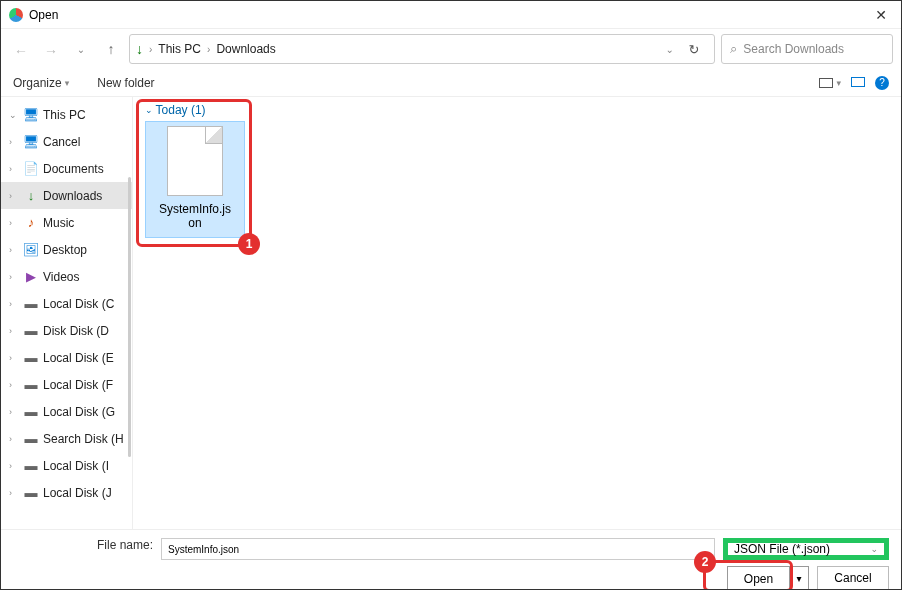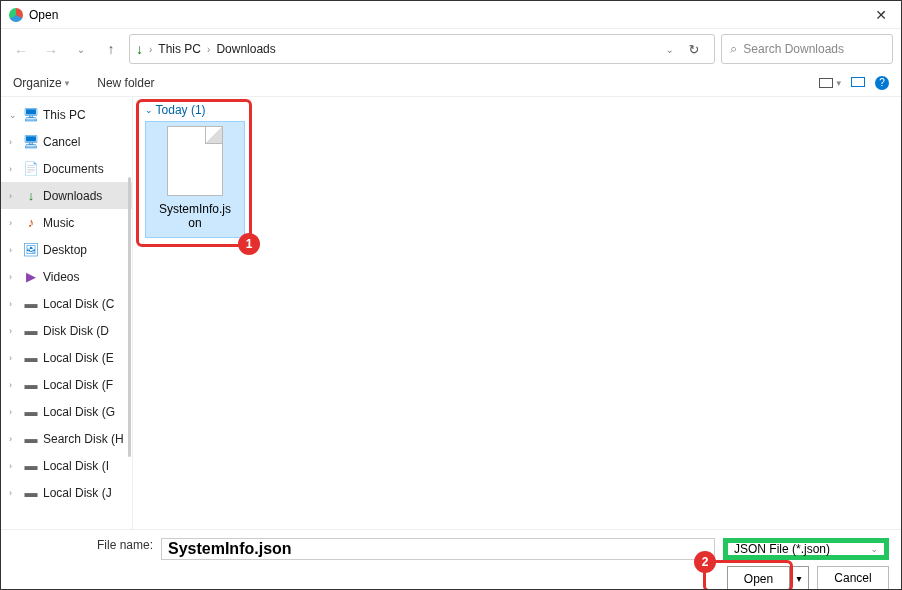--- a/index.html
+++ b/index.html
@@ -207,22 +207,21 @@
       border-top: 1px solid #eee;
       padding: 8px 12px 8px 12px;
     }
     .row { display: flex; align-items: flex-start; gap: 8px; margin-bottom: 6px; }
     .filename-label { width: 140px; text-align: right; font-size: 12px; color: #333; }
     .filename-input {
       flex: 1;
       height: 22px;
       border: 1px solid #ccc;
       padding: 0 6px;
-      font-size: 16px;
-      font-weight: bold;
+      font-size: 10px;
     }
     .filetype {
       width: 166px;
       height: 22px;
       border: 5px solid #22c55e;
       display: flex; align-items: center; justify-content: space-between;
       padding: 0 6px;
       font-size: 12px;
     }
     .btn-row { display: flex; gap: 8px; justify-content: flex-end; position: relative; }

